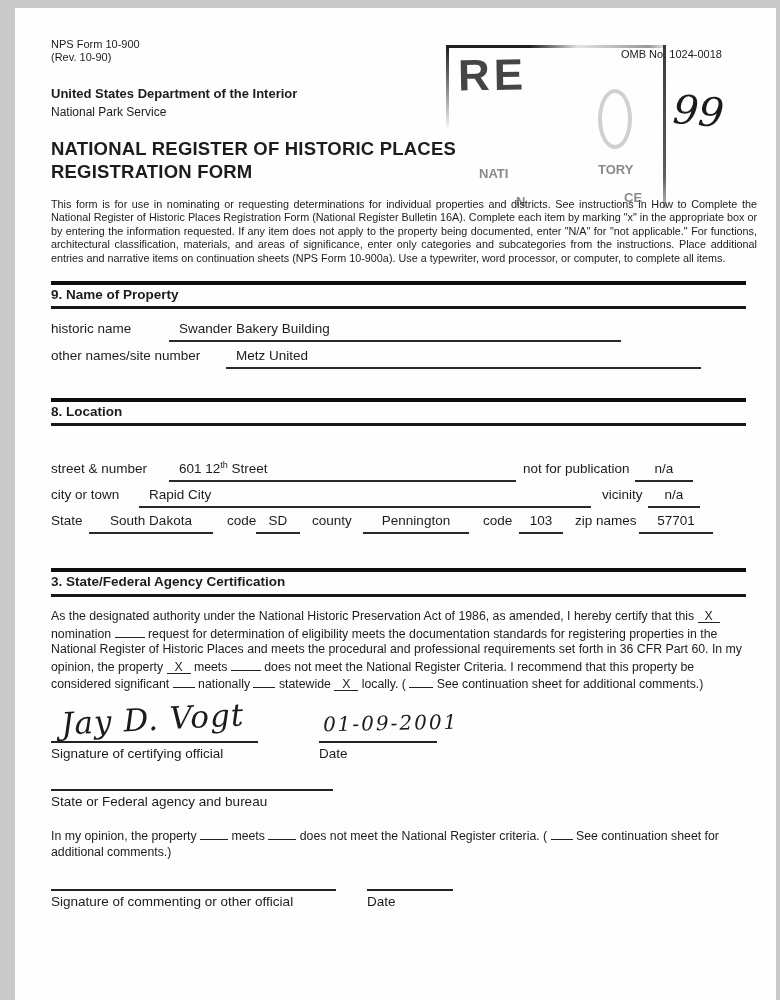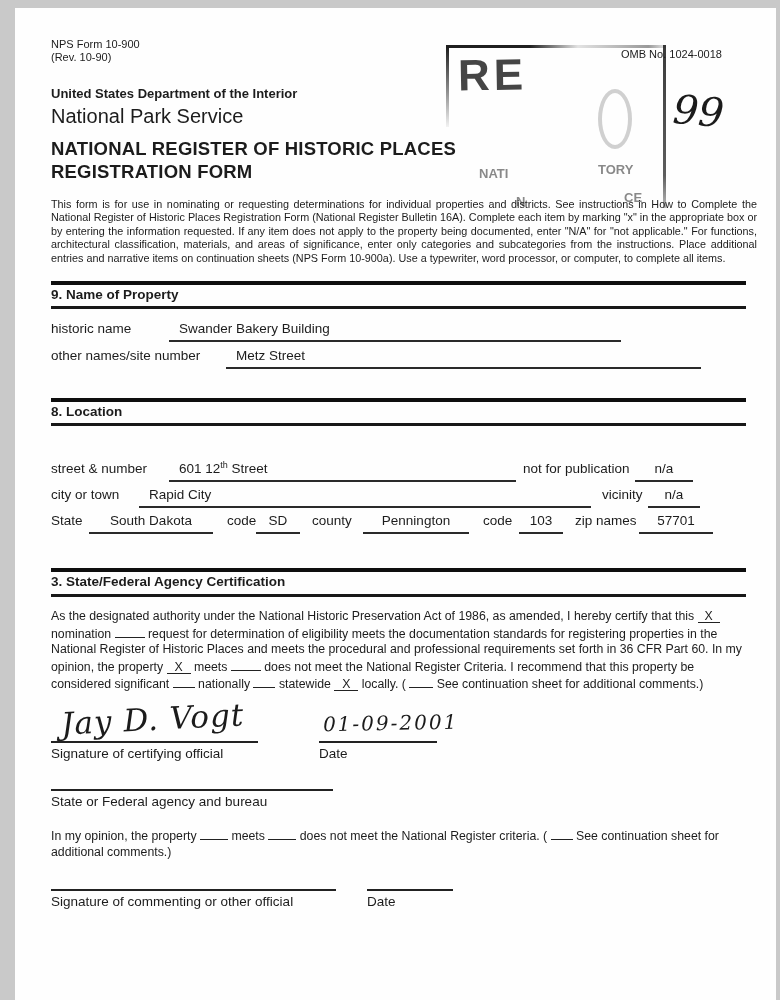--- a/index.html
+++ b/index.html
@@ -11,21 +11,21 @@
     position:relative;
     overflow:hidden;
   }
   .page{
     position:absolute;left:15px;top:8px;width:761px;height:992px;
     background:#fefefe;
   }
   .abs{position:absolute;}
   .tiny{font-size:11px;line-height:13px;}
   .dept{font-size:13px;font-weight:bold;}
-  .agency{font-size:20px;}
+  .agency{font-size:12px;}
   .title{font-size:18.5px;font-weight:bold;letter-spacing:0.2px;}
   .intro{font-size:10.8px;line-height:13.4px;text-align:justify;}
   .rule-thick{background:#0e0e0e;height:4px;}
   .rule-med{background:#181818;height:3px;}
   .sec-head{font-size:13.5px;font-weight:bold;}
   .lbl{font-size:13.5px;white-space:nowrap;}
   .field{
     position:absolute;height:19px;
     border-bottom:2px solid #2a2a2a;
     font-size:13.5px;white-space:nowrap;
@@ -98,21 +98,21 @@
   <div class="abs sec-head" style="left:36px;top:279px;">9. Name of Property</div>
   <div class="abs rule-med" style="left:36px;top:298px;width:695px;"></div>
 
   <div class="abs lbl" style="left:36px;top:313px;">historic name</div>
   <div class="field" style="left:154px;top:313px;width:452px;">
     <span class="v">Swander Bakery Building</span>
   </div>
 
   <div class="abs lbl" style="left:36px;top:340px;">other names/site number</div>
   <div class="field" style="left:211px;top:340px;width:475px;">
-    <span class="v">Metz Street</span>
+    <span class="v">Metz United</span>
   </div>
 
   <div class="abs rule-thick" style="left:36px;top:390px;width:695px;"></div>
   <div class="abs sec-head" style="left:36px;top:396px;">8. Location</div>
   <div class="abs rule-med" style="left:36px;top:415px;width:695px;"></div>
 
   <div class="abs lbl" style="left:36px;top:453px;">street &amp; number</div>
   <div class="field" style="left:154px;top:453px;width:347px;">
     <span class="v"><span>601 12</span><sup>th</sup><span> Street</span></span>
   </div>

